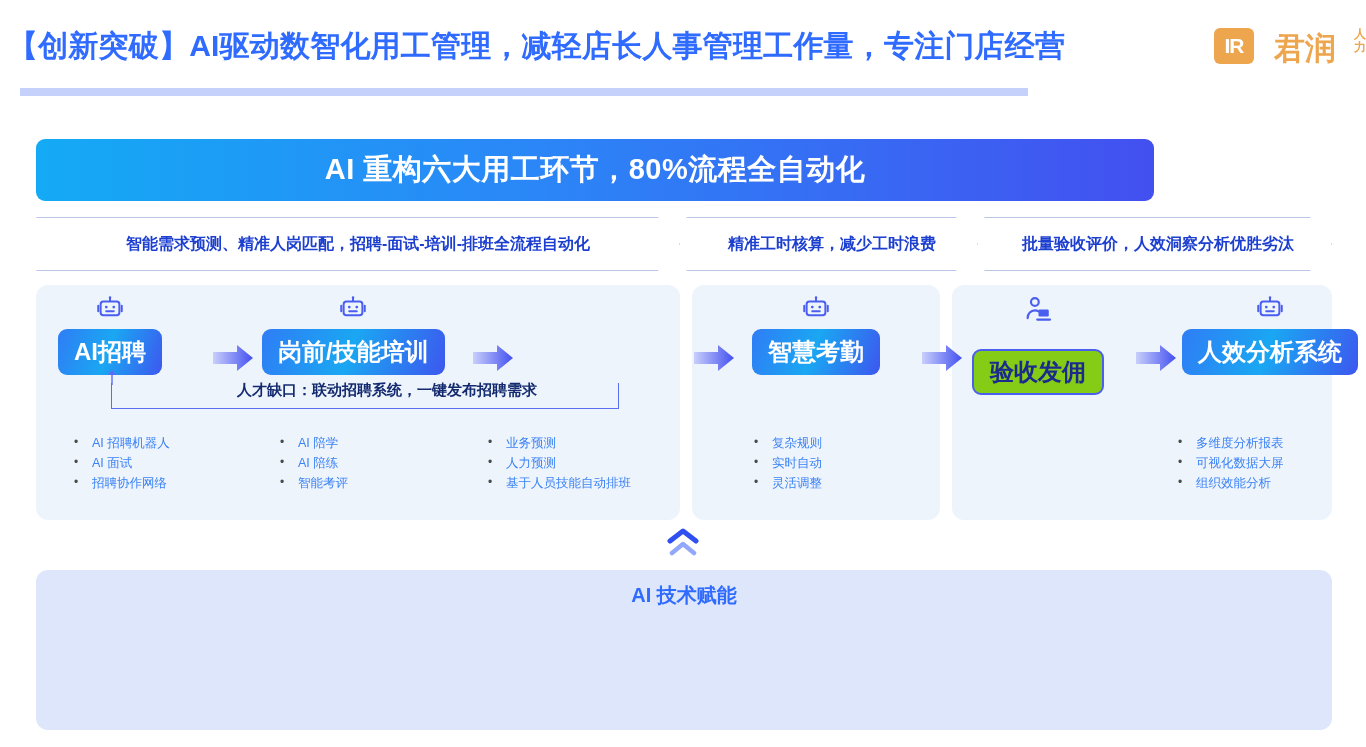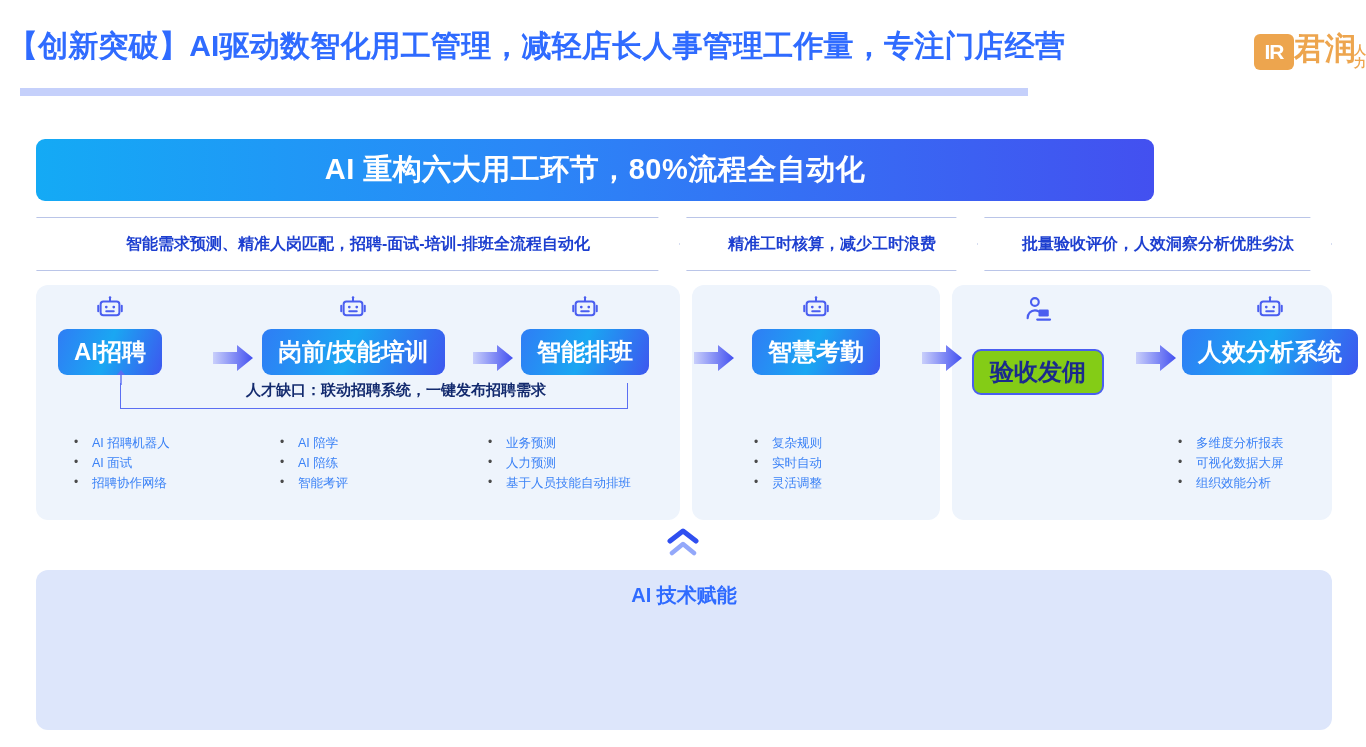--- a/index.html
+++ b/index.html
@@ -24,22 +24,22 @@
     font-size: 30px;
     font-weight: 700;
     color: #2f6bff;
     letter-spacing: 0.2px;
     white-space: nowrap;
   }
   .header-logo {
     position: absolute;
     right: 0px; top: 28px;
     display: flex;
-    align-items: flex-end;
-    gap: 0;
+    align-items: flex-start;
+    gap: 20px;
   }
   .logo-badge {
     width: 40px; height: 36px;
     border-radius: 6px;
     background: #eda54e;
     display: flex;
     align-items: center;
     justify-content: center;
     color: #ffffff;
     font-size: 21px;
@@ -166,21 +166,21 @@
   .arrow {
     position: absolute;
     top: 58px;
     width: 44px; height: 30px;
   }
   .arrow svg { display: block; }
 
   
   .loop {
     position: absolute;
-    left: 84px; top: 88px;
+    left: 75px; top: 88px;
     width: 508px; height: 36px;
   }
   .loop-box {
     position: absolute;
     left: 0; top: 10px;
     width: 508px; height: 26px;
     border: 1px solid #5b6ef2;
     border-top: none;
   }
   .loop-arrow {
@@ -353,34 +353,20 @@
       <defs>
           <linearGradient id="ga2" x1="0" x2="1">
             <stop offset="0" stop-color="#c9cffb"></stop>
             <stop offset="1" stop-color="#4350f0"></stop>
           </linearGradient>
         </defs>
       <path d="M2 9h24V2l16 13-16 13v-7H2z" fill="url(#ga2)"></path>
     </svg>
   </div>
 
-  <div class="node" style="left:485px;">
-    <div class="node-icon">
-      <svg width="30" height="30" viewBox="0 0 24 24" fill="none" stroke="#4a5ef0" stroke-width="1.6" stroke-linecap="round">
-        <path d="M12 2.5v2.2"></path>
-          <circle cx="12" cy="2" r="1" fill="#4a5ef0" stroke="none"></circle>
-        <rect x="4.5" y="5.2" width="15" height="11" rx="2.2"></rect>
-        <circle cx="9" cy="9.6" r="1.1" fill="#4a5ef0" stroke="none"></circle>
-        <circle cx="15" cy="9.6" r="1.1" fill="#4a5ef0" stroke="none"></circle>
-        <path d="M9 13h6"></path>
-        <path d="M2.6 8.5v4.5M21.4 8.5v4.5"></path>
-      </svg>
-    </div>
-    <div class="chip">智能排班</div>
-  </div>
   <div class="arrow" style="left:656px;">
     <svg width="44" height="30" viewBox="0 0 44 30">
       <defs>
           <linearGradient id="ga3" x1="0" x2="1">
             <stop offset="0" stop-color="#c9cffb"></stop>
             <stop offset="1" stop-color="#4350f0"></stop>
           </linearGradient>
         </defs>
       <path d="M2 9h24V2l16 13-16 13v-7H2z" fill="url(#ga3)"></path>
     </svg>

